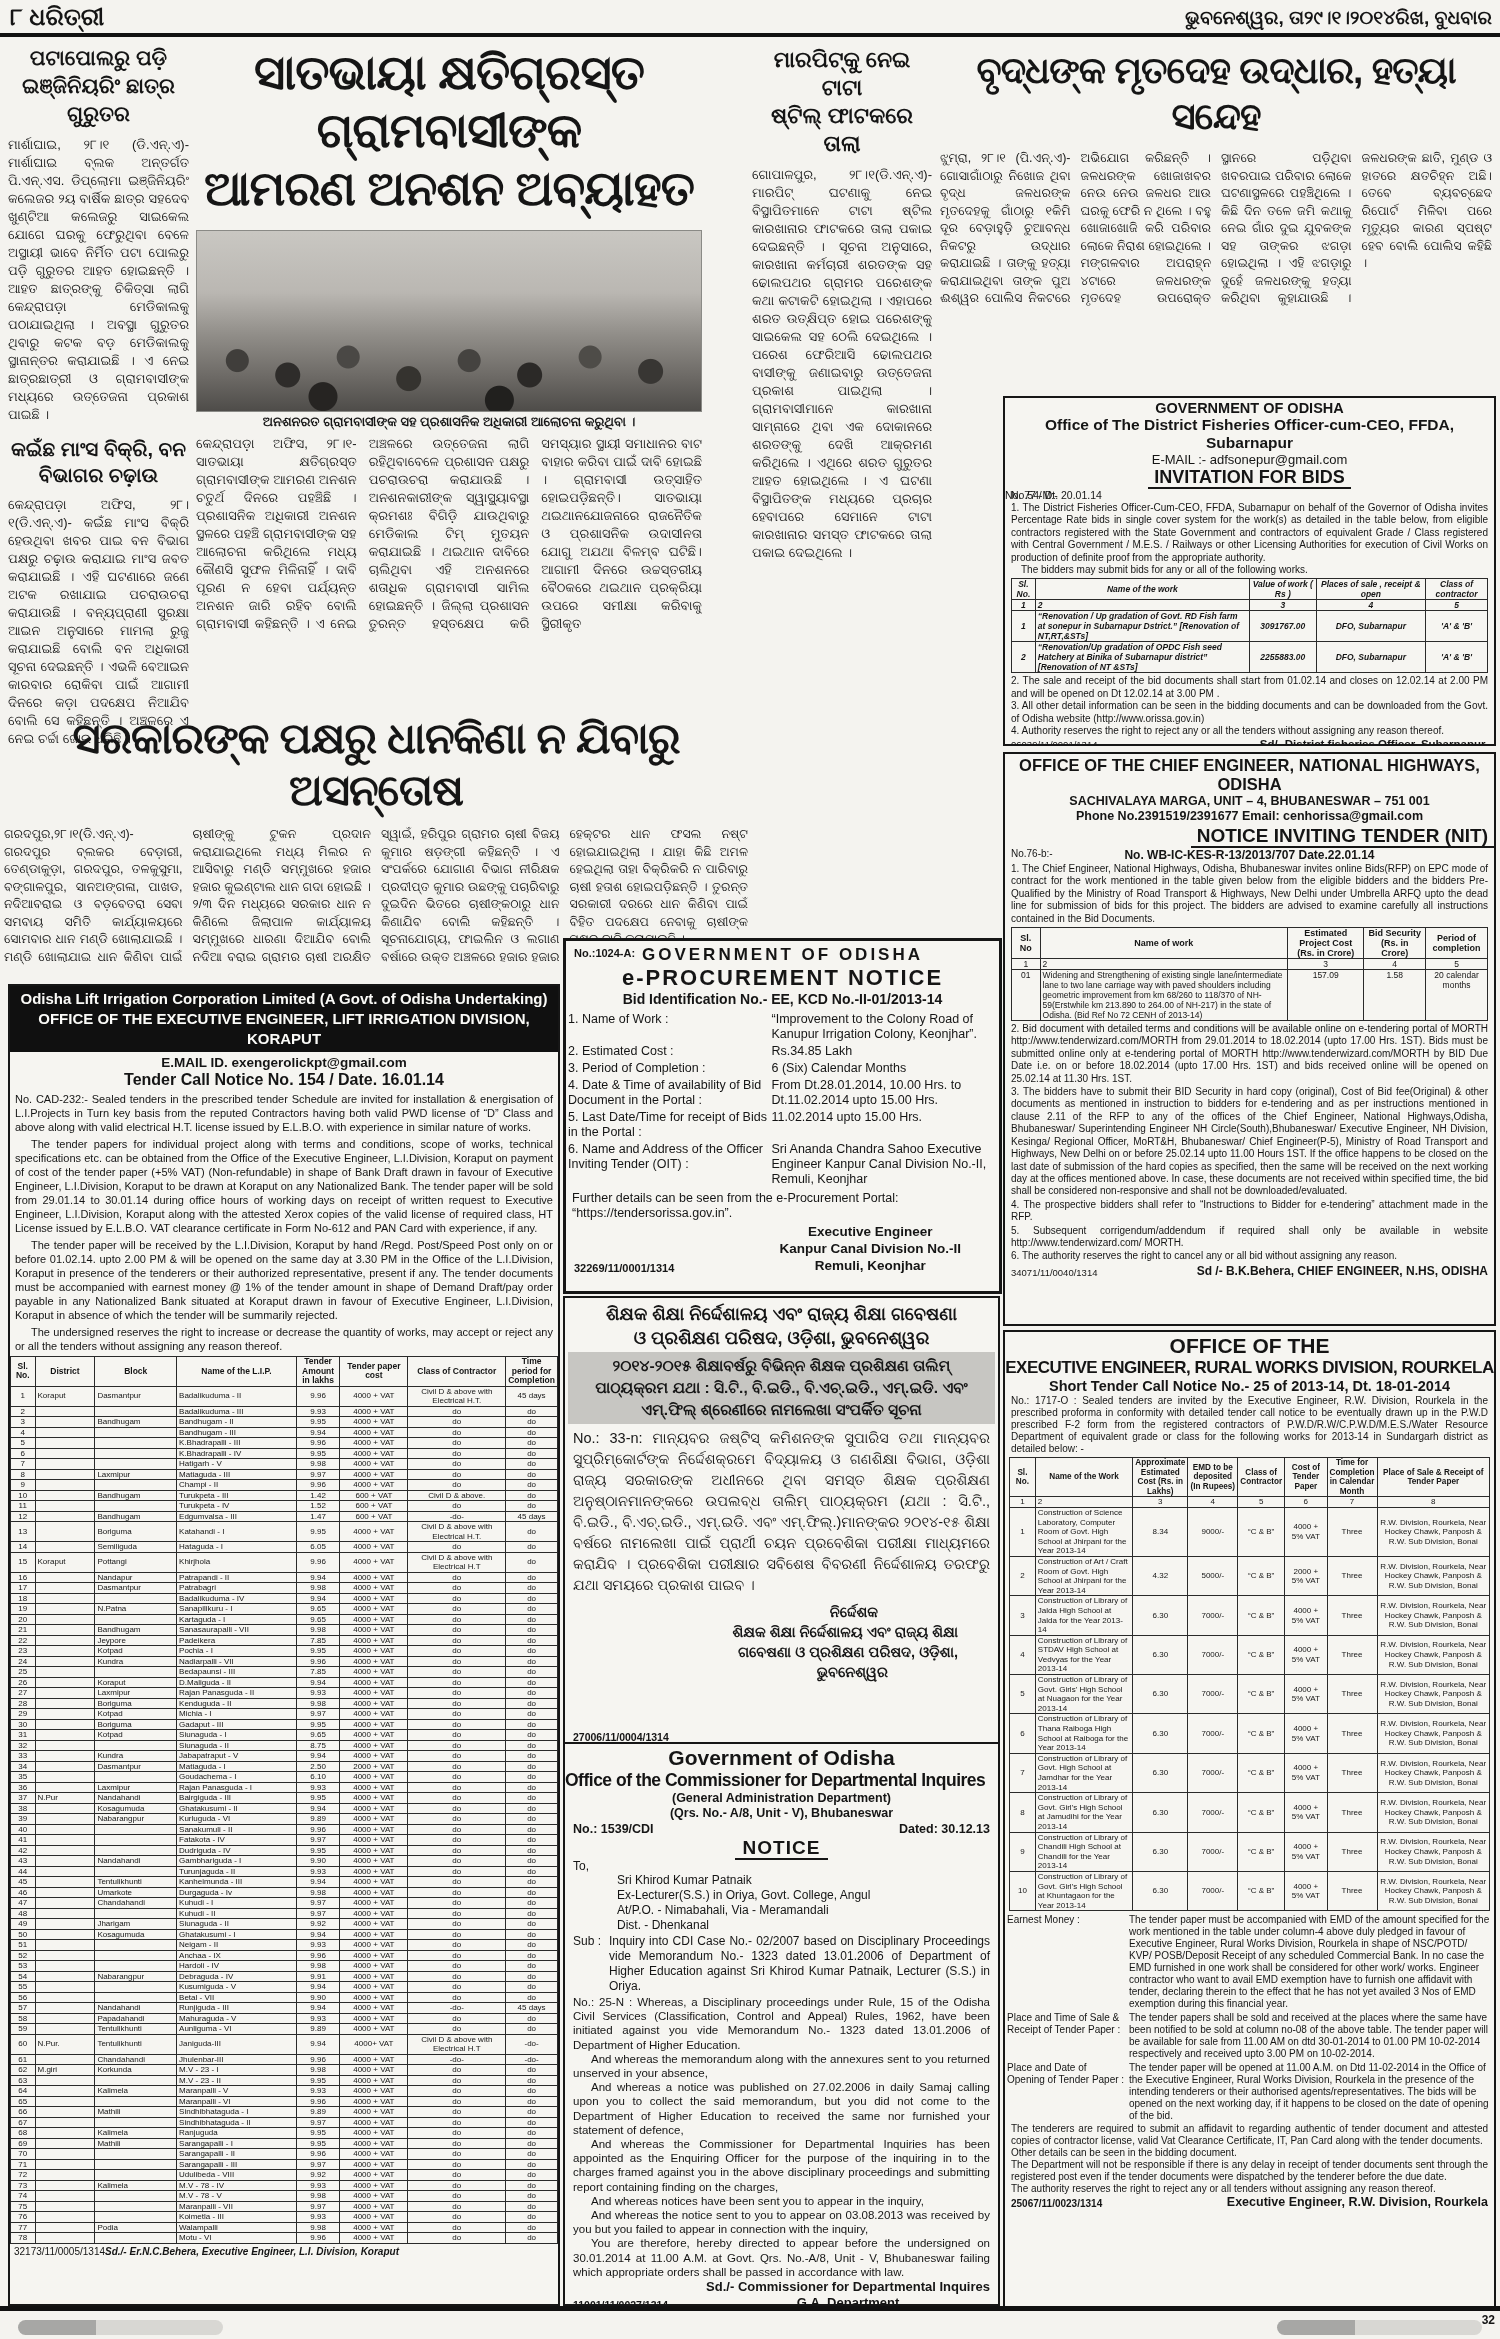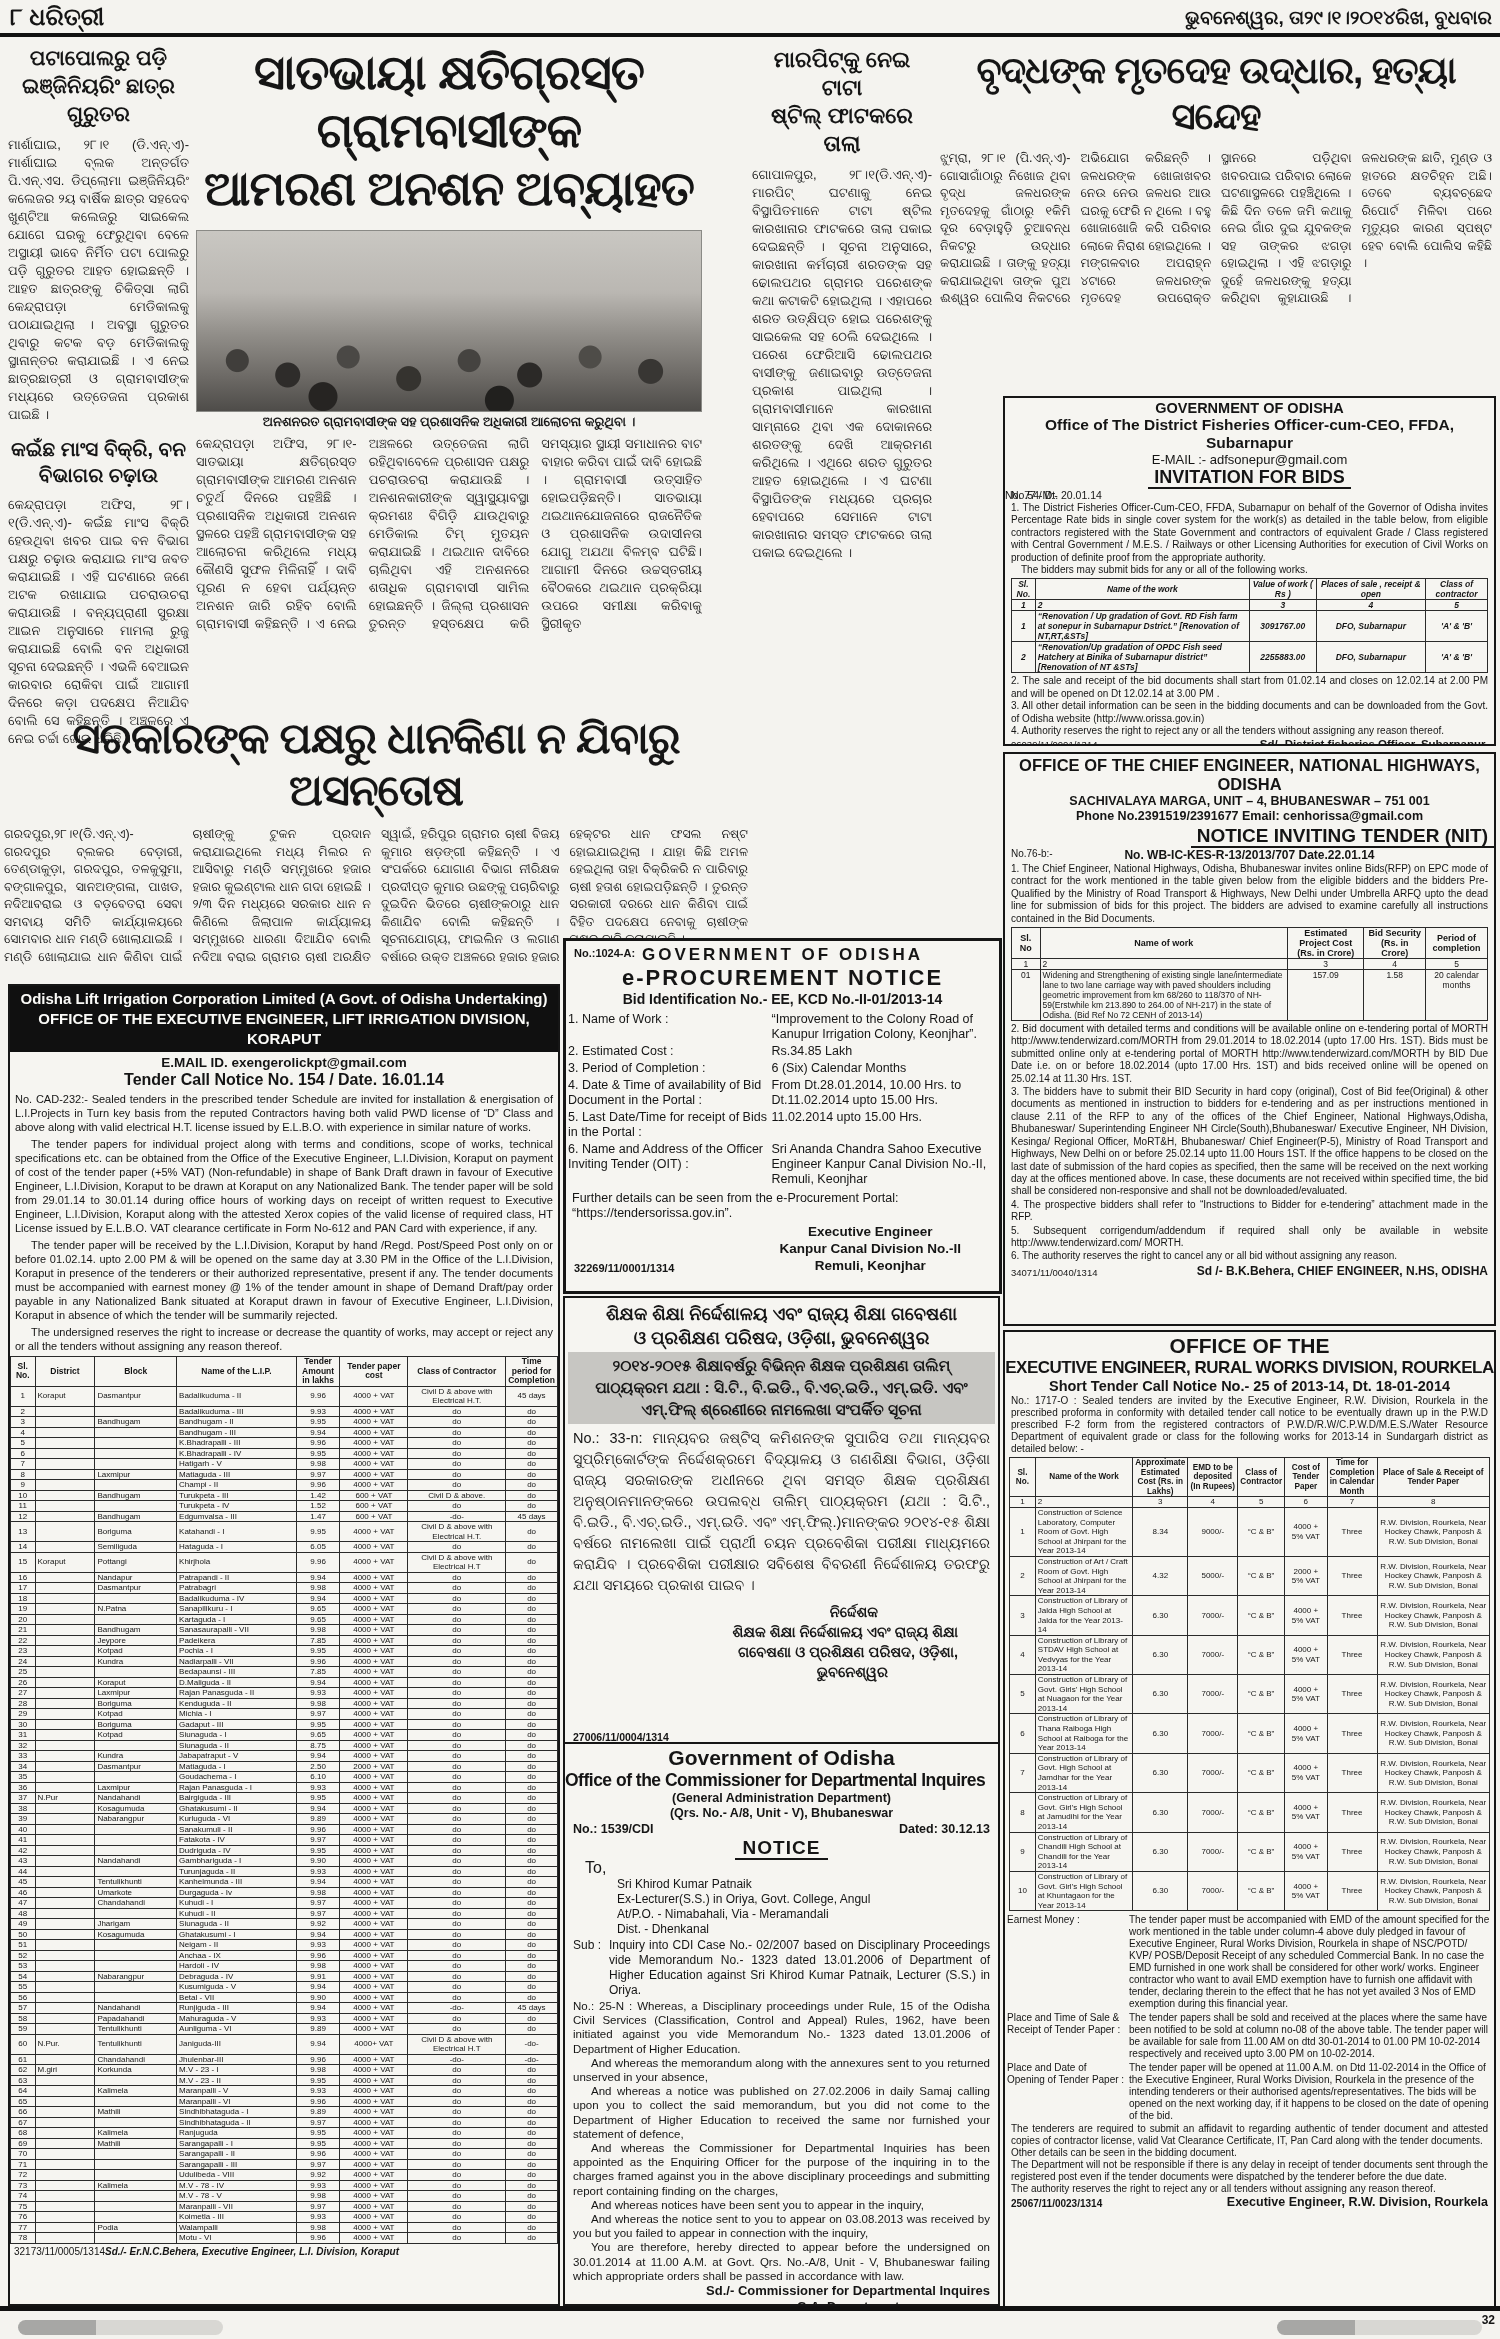--- a/index.html
+++ b/index.html
@@ -79,21 +79,21 @@
   .teach-sign{font-size:14.5px;font-weight:bold;text-align:right;line-height:20px;margin-right:40px;}
   #teach-code{position:absolute;left:8px;bottom:6px;font-size:10.5px;font-weight:bold;}
   
   #cdi-box{left:563px;top:1742px;width:433px;height:560px;}
   #cdi-gov{font-size:21px;font-weight:bold;text-align:center;margin-top:2px;}
   #cdi-office{font-size:17.5px;font-weight:bold;letter-spacing:-0.5px;}
   .cdi-sub{font-size:12.5px;font-weight:bold;text-align:center;line-height:15px;}
   #cdi-refs{display:flex;justify-content:space-between;font-size:12.5px;font-weight:bold;padding:1px 8px;}
   #cdi-notice{font-size:19px;font-weight:bold;text-align:center;letter-spacing:1px;}
   #cdi-notice span{border-bottom:2px solid #161616;padding:0 8px;text-align:center;}
-  #cdi-to{font-size:16px;padding-left:20px;}
+  #cdi-to{font-size:12px;padding-left:8px;}
   #cdi-addr{padding-left:52px;font-size:12px;line-height:15px;}
   #cdi-subrow{display:flex;font-size:12px;line-height:15px;padding:1px 8px;}
   #cdi-subrow .lab{width:36px;flex:none;}
   #cdi-subrow .txt{text-align:justify;}
   #cdi-paras{padding:0 8px;}
   #cdi-paras .para{font-size:11.5px;line-height:14.2px;text-align:justify;}
   #cdi-paras .para + .para{text-indent:18px;}
   #cdi-footrow{display:flex;justify-content:space-between;align-items:flex-end;padding:0 8px;}
   #cdi-code{font-size:10.5px;font-weight:bold;}
   #cdi-sign{font-size:13px;font-weight:bold;text-align:center;line-height:16px;}

